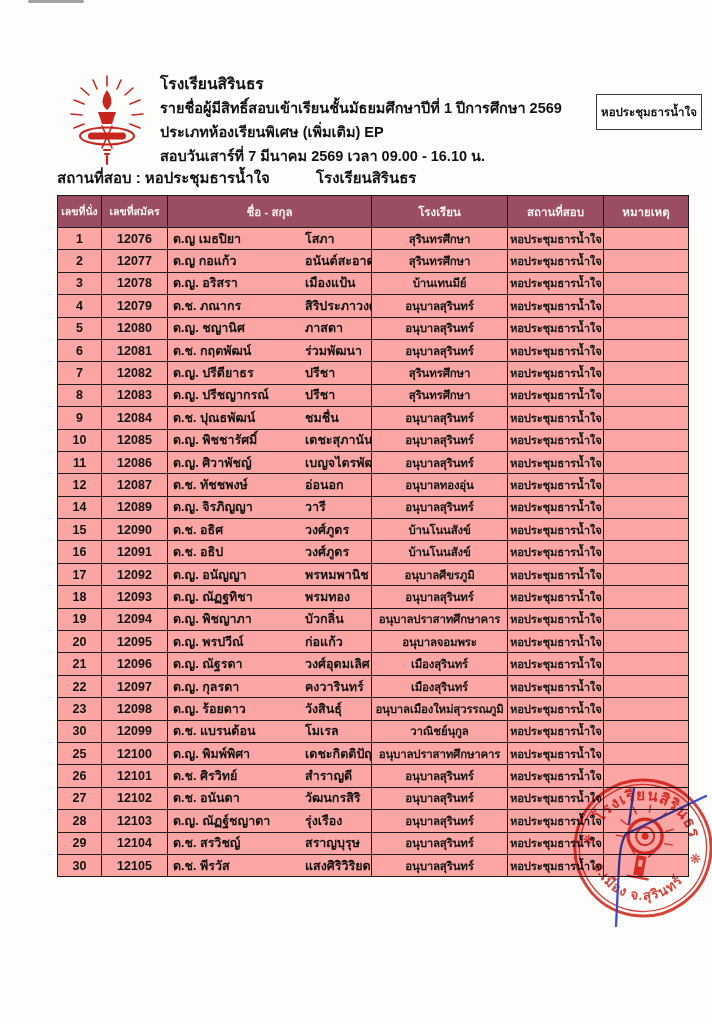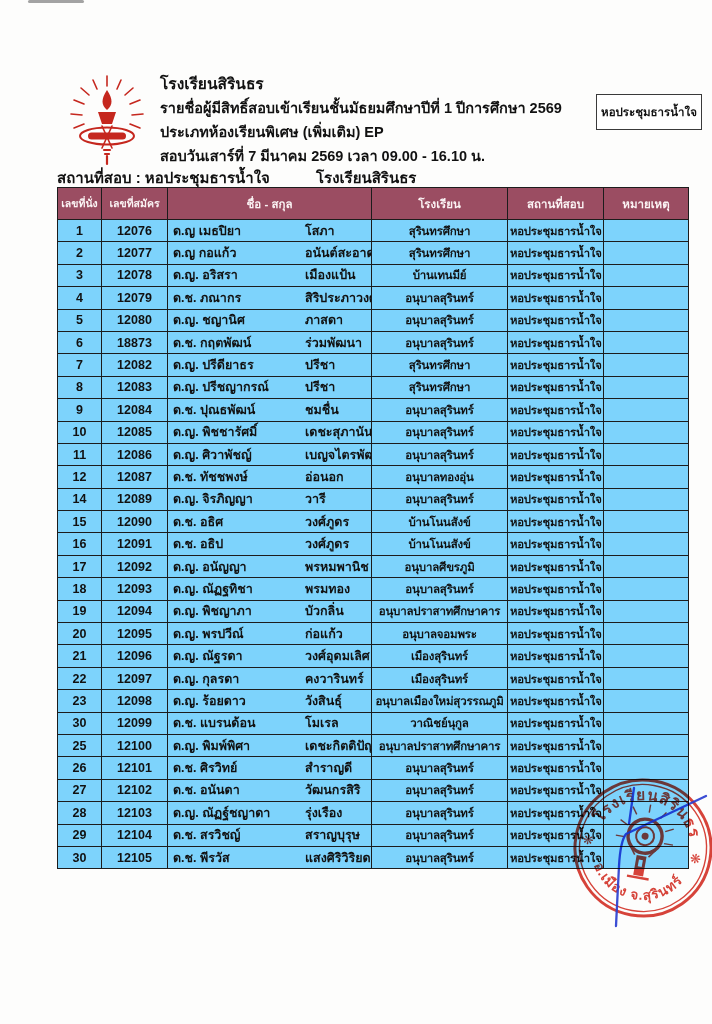--- a/index.html
+++ b/index.html
@@ -17,22 +17,22 @@
   .roombox{
     position:absolute;left:596px;top:94px;width:104px;height:34px;
     border:1.4px solid #3a3a3a;display:flex;align-items:center;justify-content:center;
     font-size:11.5px;font-weight:700;background:#fff;
   }
   .venueline{position:absolute;left:57px;top:166px;font-size:15px;font-weight:700;white-space:nowrap;}
   .venueline .sch{margin-left:42px;}
 
   
   table.roster{
-    position:absolute;left:57px;top:187px;width:631px;
-    border-collapse:collapse;table-layout:fixed;background:#7dd3fc;
+    position:absolute;left:57px;top:195px;width:631px;
+    border-collapse:collapse;table-layout:fixed;background:#fca5a5;
   }
   table.roster,.roster th,.roster td{border:1px solid #1c1c1c;}
   table.roster{border:1.6px solid #151515;}
   .roster th{
     background:#9b4d62;color:#fbf3f4;font-weight:700;font-size:11.5px;
     height:31px;padding:0 2px;letter-spacing:0;
   }
   .roster th:nth-child(1),.roster th:nth-child(2){font-size:10.5px;}
   .roster td{
     height:21.4px;padding:0 2px;font-size:12.5px;font-weight:600;
@@ -180,21 +180,21 @@
           <span class="ln">ภาสดา</span>
         </div>
       </td>
       <td class="c-school">อนุบาลสุรินทร์</td>
       <td class="c-venue">หอประชุมธารน้ำใจ</td>
       <td></td>
     </tr>
 
     <tr>
       <td>6</td>
-      <td>18873</td>
+      <td>12081</td>
       <td class="c-name">
         <div class="namewrap">
           <span class="fn">ด.ช. กฤตพัฒน์</span>
           <span class="ln">ร่วมพัฒนา</span>
         </div>
       </td>
       <td class="c-school">อนุบาลสุรินทร์</td>
       <td class="c-venue">หอประชุมธารน้ำใจ</td>
       <td></td>
     </tr>

